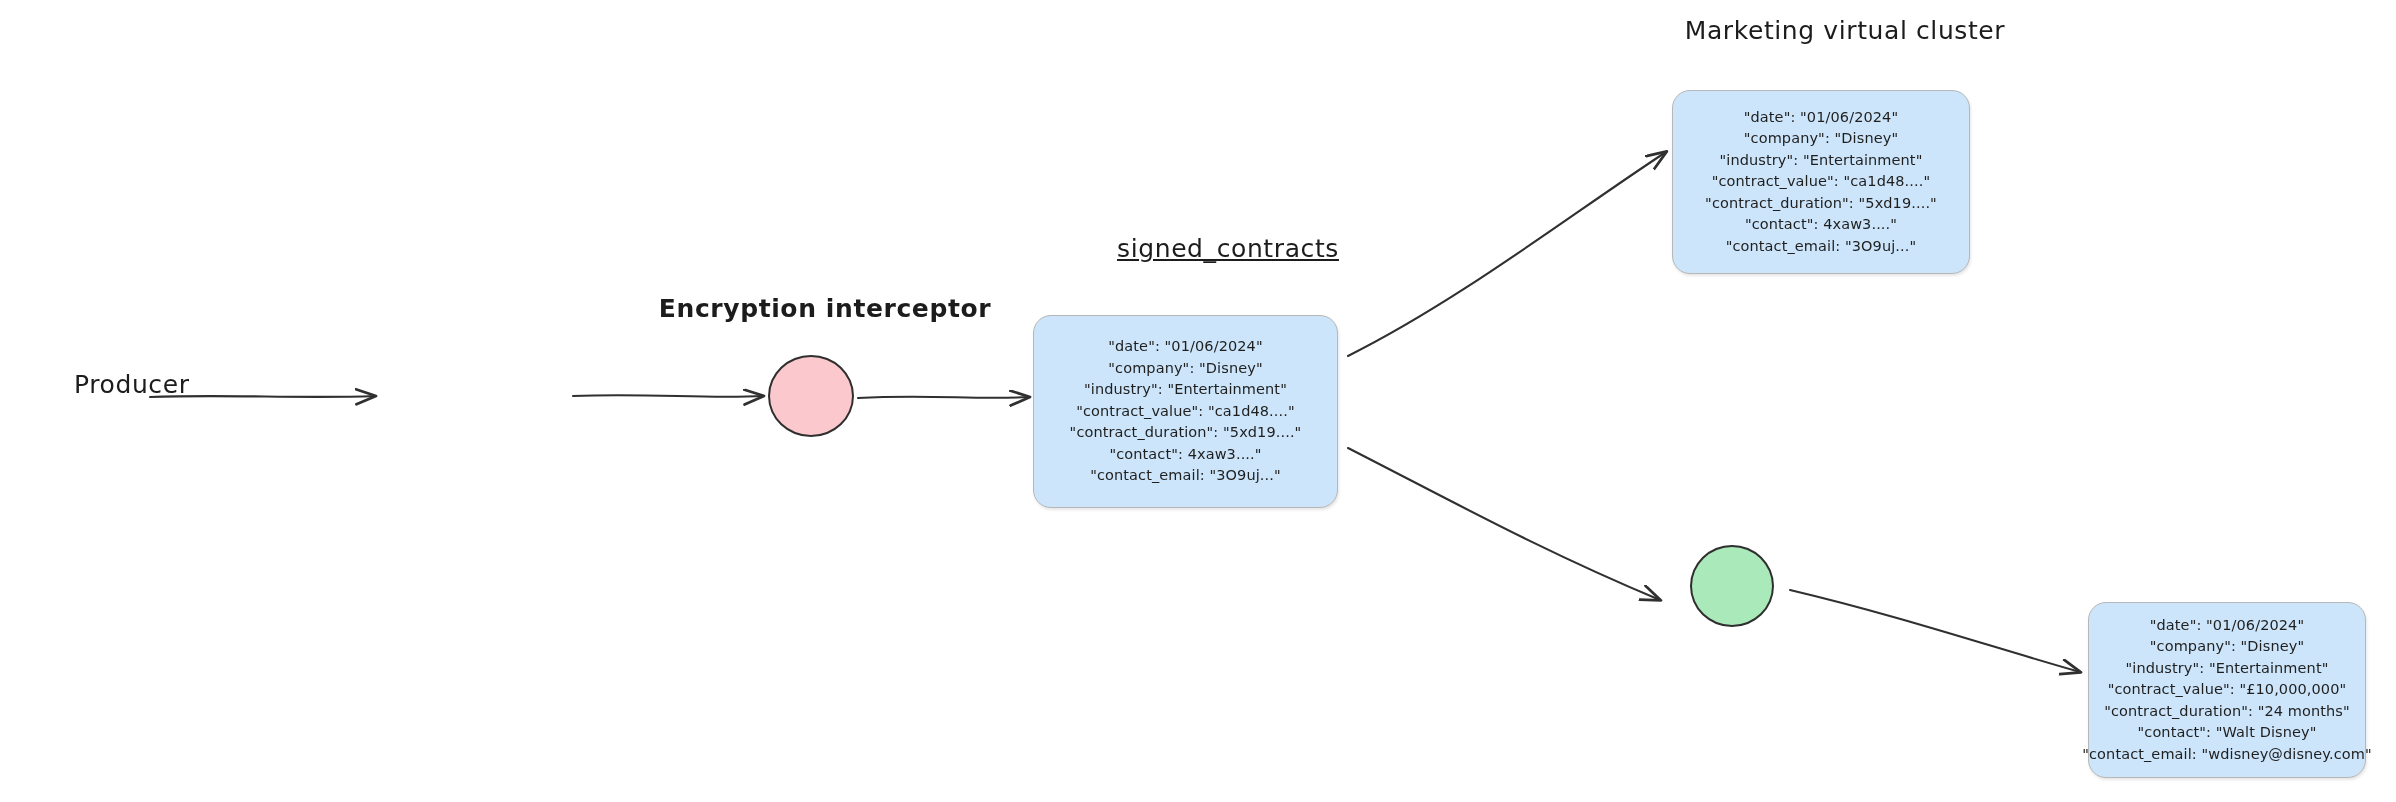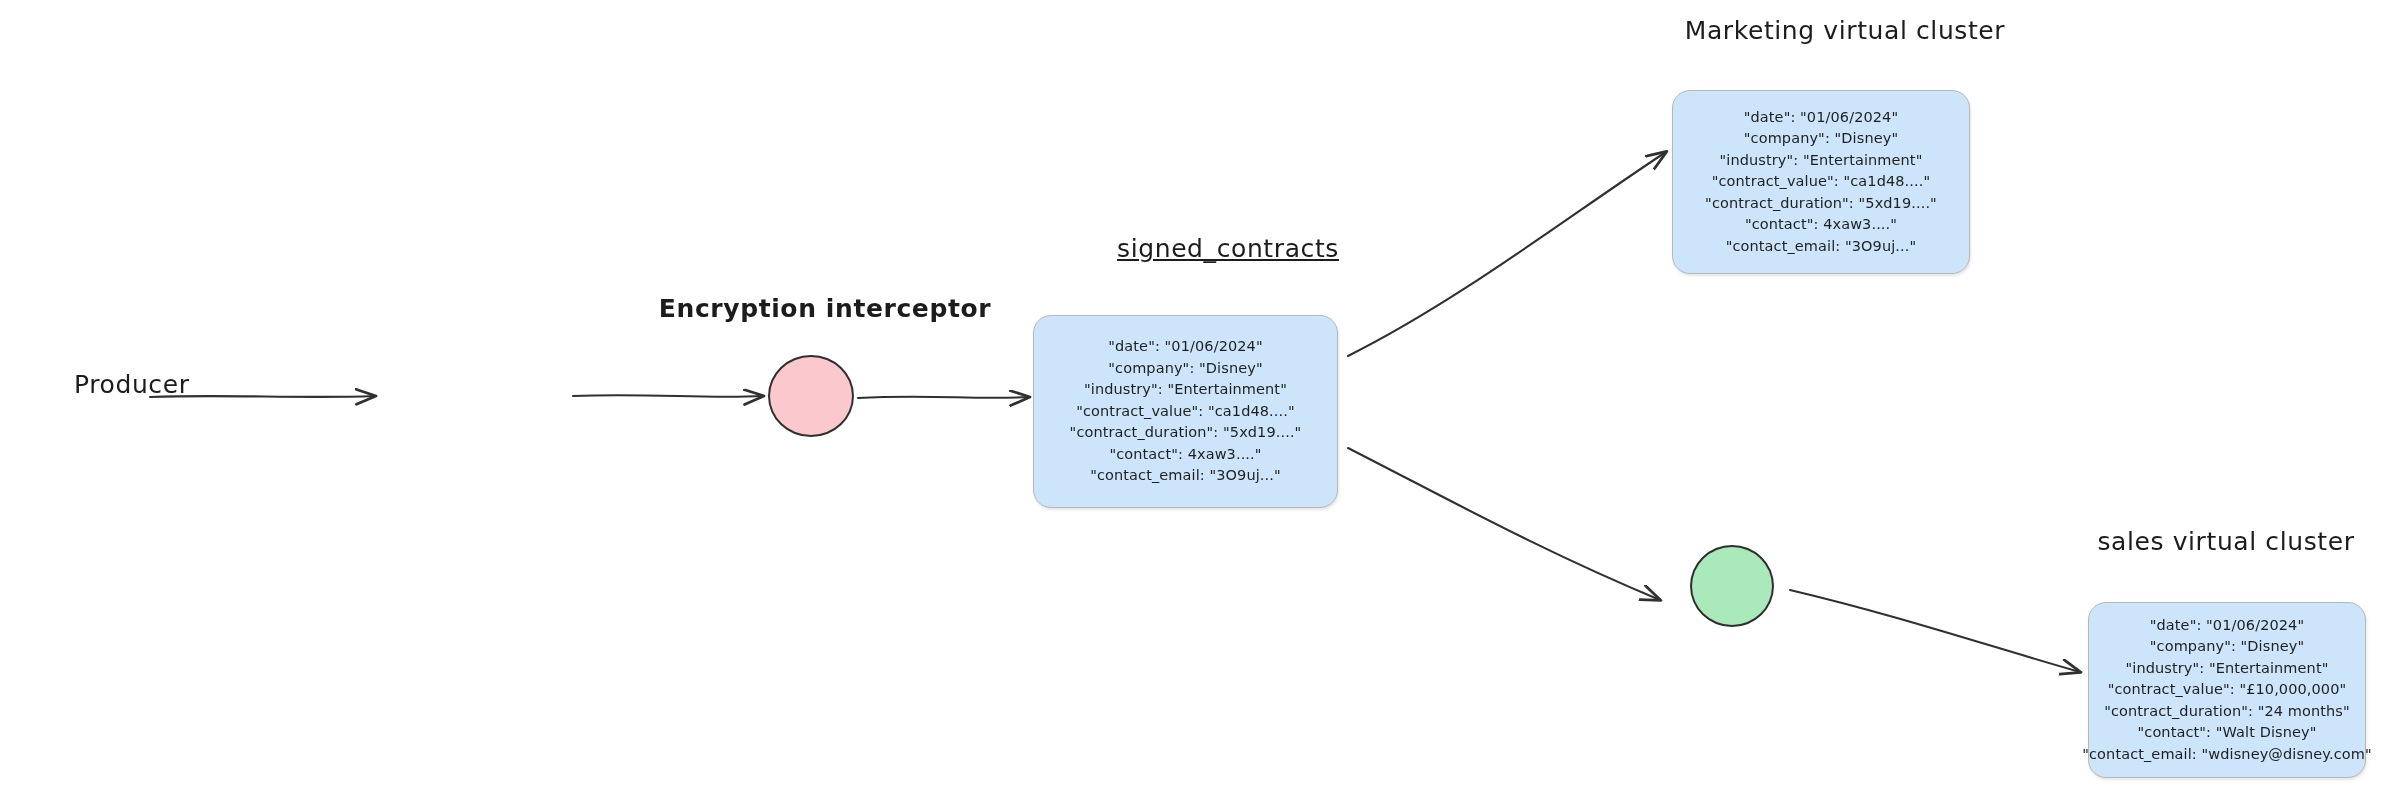--- a/index.html
+++ b/index.html
@@ -119,21 +119,20 @@
 "company": "Disney"
 "industry": "Entertainment"
 "contract_value": "ca1d48...."
 "contract_duration": "5xd19...."
 "contact": 4xaw3...."
 "contact_email: "3O9uj..."</div>
   </div>
 
   <div class="interceptor green" style="left:1690px; top:545px; width:84px; height:82px;"></div>
 
-  <div class="label center" style="left:2226px; top:525px;">sales virtual cluster</div>
   <div class="payload-box" style="left:2088px; top:602px; width:278px; height:176px;">
     <div class="payload-text">"date": "01/06/2024"
 "company": "Disney"
 "industry": "Entertainment"
 "contract_value": "£10,000,000"
 "contract_duration": "24 months"
 "contact": "Walt Disney"
 "contact_email: "wdisney@disney.com"</div>
   </div>
 

